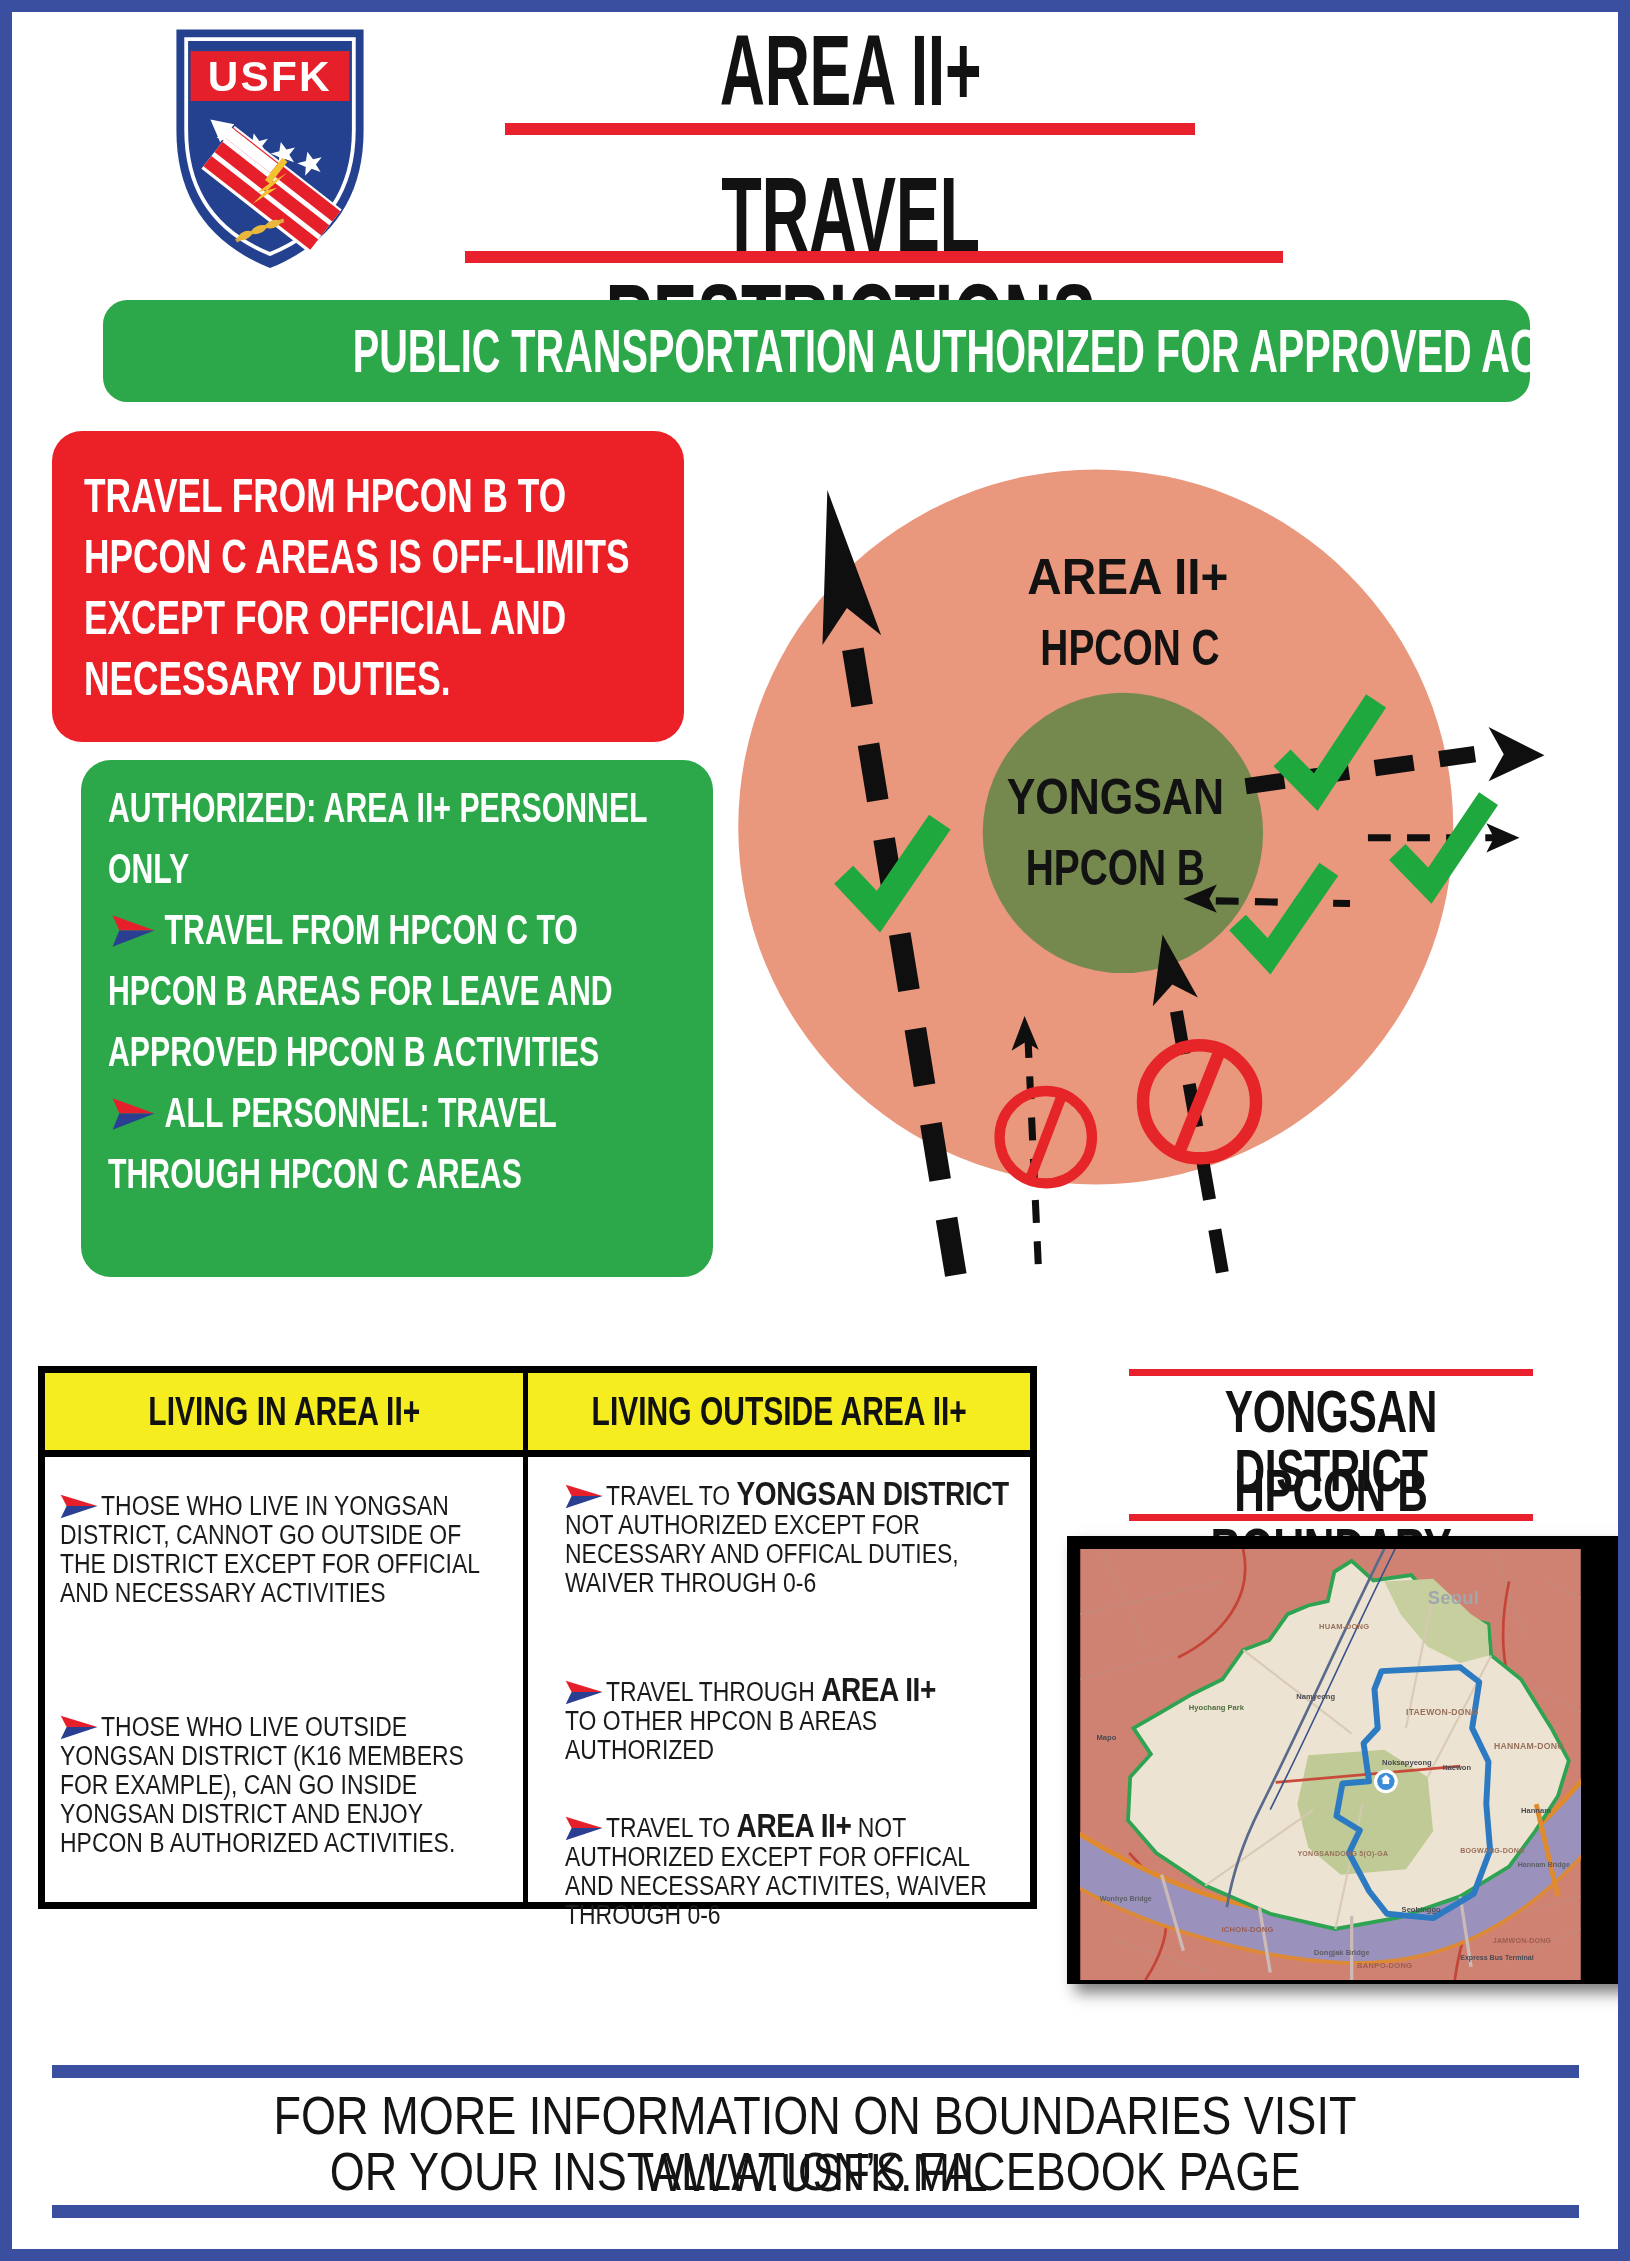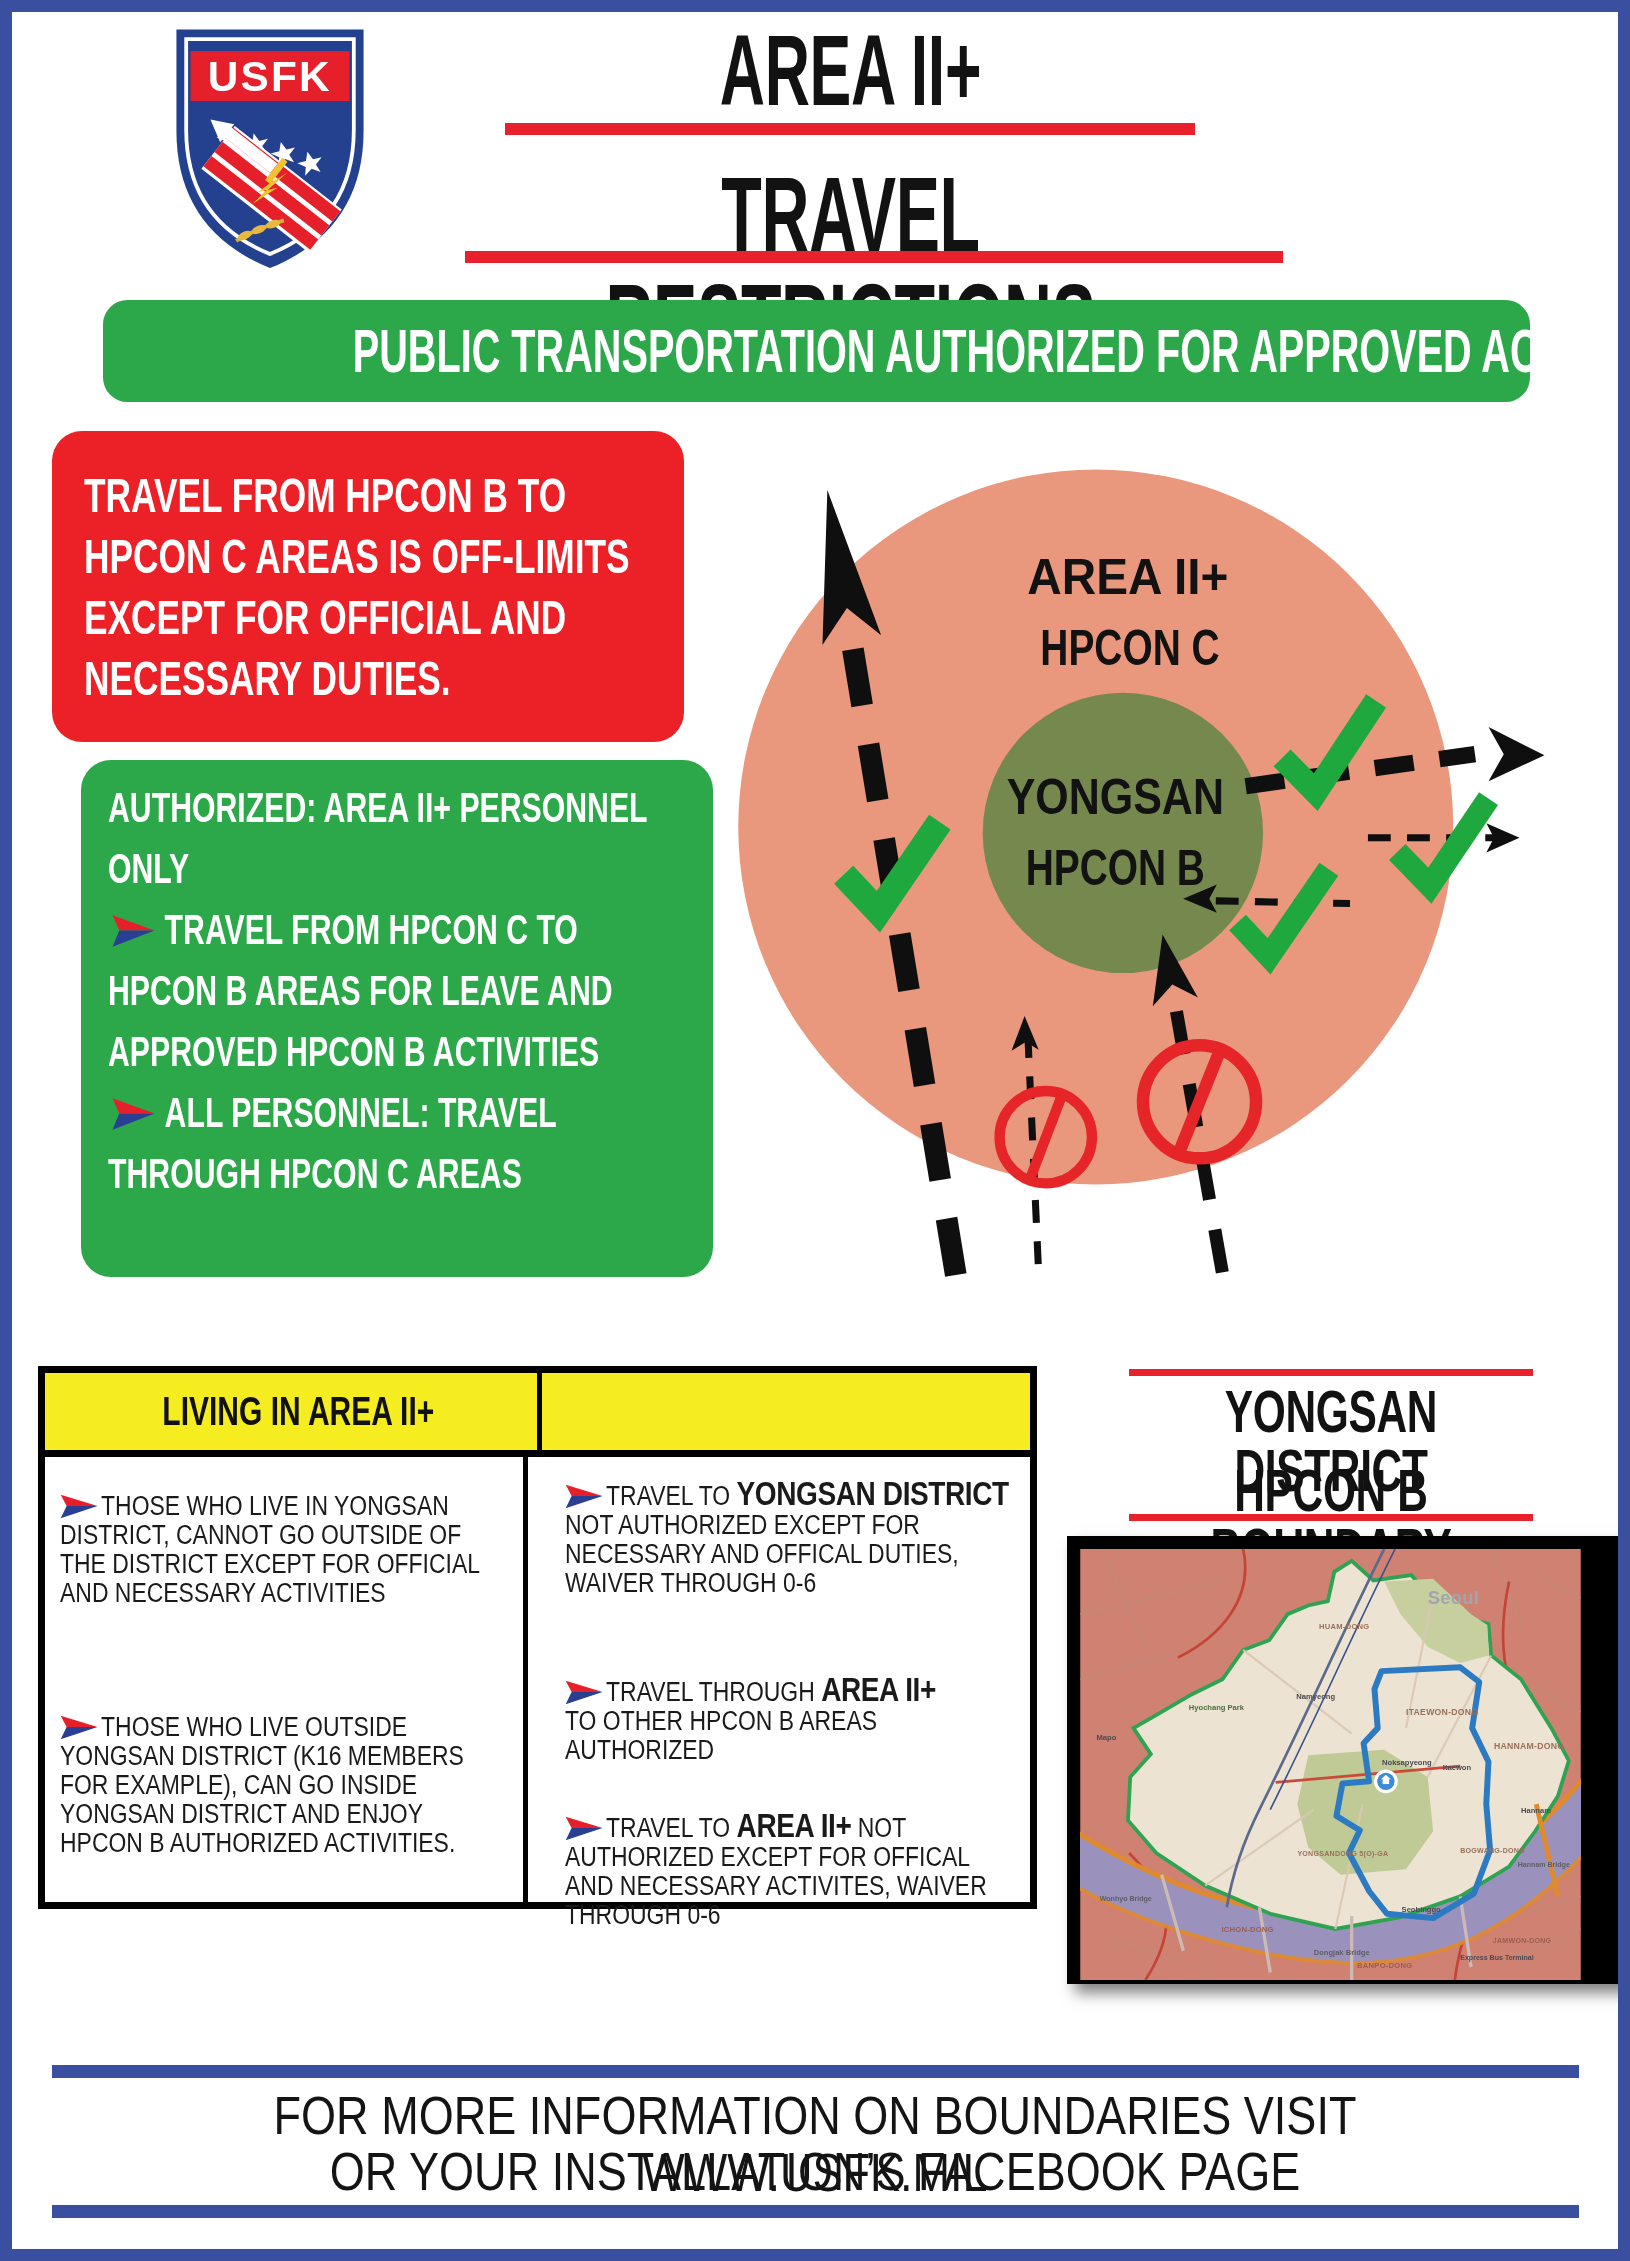--- a/index.html
+++ b/index.html
@@ -20,21 +20,21 @@
   .redbar{background:#E8212D;}
   
   .banner{background:#2CA74A;border-radius:24.5px;}
   .banner-text{color:#fff;font-weight:bold;text-align:center;}
   .redbox{background:#EC2027;border-radius:30px;}
   .greenbox{background:#2CA74A;border-radius:30px;margin-left:29px;}
   .box-text{color:#ffffff;font-weight:bold;}
   .bullet{display:inline-block;}
   
   .info-table{border:7.6px solid #000;background:#fff;display:flex;flex-direction:column;box-sizing:border-box;}
-  .thead{display:flex;height:77px;background:#F5ED1F;border-bottom:7px solid #000;flex:none;padding-left:14px;}
+  .thead{display:flex;height:77px;background:#F5ED1F;border-bottom:7px solid #000;flex:none;}
   .th{display:flex;align-items:center;justify-content:center;box-sizing:border-box;}
   .th-label{font-weight:bold;font-size:40px;color:#111;white-space:nowrap;transform:scaleX(.75);}
   .tbody{display:flex;flex:1;min-height:0;}
   .cell{box-sizing:border-box;}
   .cell-inner{color:#1a1a1a;font-size:27px;line-height:29px;}
   .cell-inner p{margin:0;}
   .bold-inline{font-weight:bold;font-size:33px;letter-spacing:-0.5px;}
   
   .bluebar{background:#3A4FA0;}
   .footer-line{color:#141414;text-align:center;line-height:57px;font-weight:400;}
@@ -165,20 +165,23 @@
     <circle cx="625" cy="1263" r="85" fill="none" stroke="#E62528" stroke-width="19"></circle>
     <line x1="655" y1="1185" x2="596" y2="1340" stroke="#E62528" stroke-width="19"></line>
   </g>
 </svg>
 
 <div class="ab info-table" style="left:38px;top:1366px;width:999px;height:543px">
   <div class="thead">
     <div class="th" style="width:483px;border-right:5.4px solid #000">
       <span class="th-label">LIVING IN AREA II+</span>
     </div>
+    <div class="th" style="flex:1">
+      <span class="th-label">LIVING OUTSIDE AREA II+</span>
+    </div>
   </div>
   <div class="tbody">
     <div class="cell" style="width:483px;border-right:5.4px solid #000;padding:35px 11px 16px 15px">
       <div class="cell-inner cond-l" style="width:533px;transform:scaleX(.85)">
         <p style="margin-bottom:105px"><svg class="bullet" width="45" height="26" viewBox="0 0 100 60" style="vertical-align:-4.3px;margin-right:3.3px">
               <use href="#bullet-arrow"></use>
             </svg><span class="pre">THOSE WHO LIVE IN YONGSAN
 DISTRICT, CANNOT GO OUTSIDE OF
 THE DISTRICT EXCEPT FOR OFFICIAL
 AND NECESSARY ACTIVITIES</span></p>

